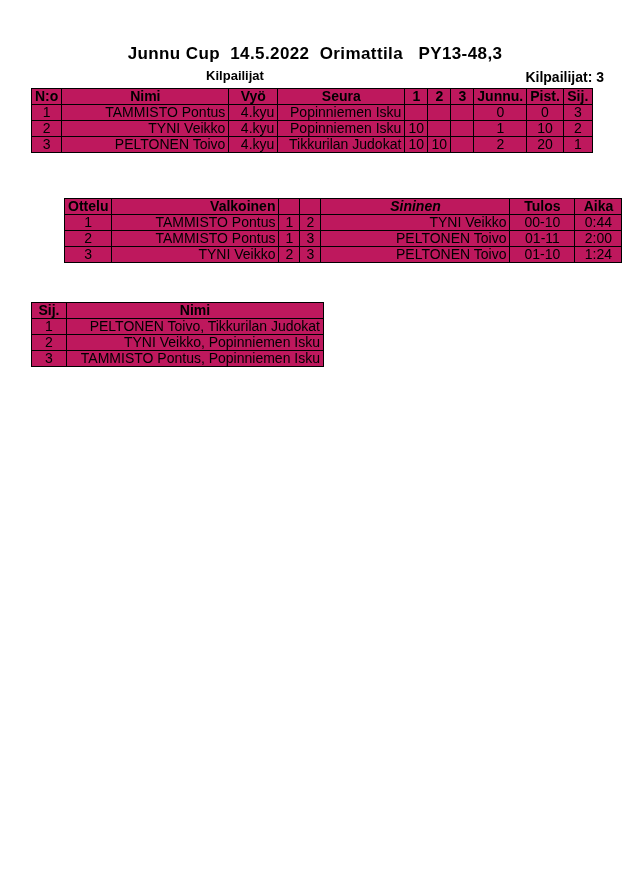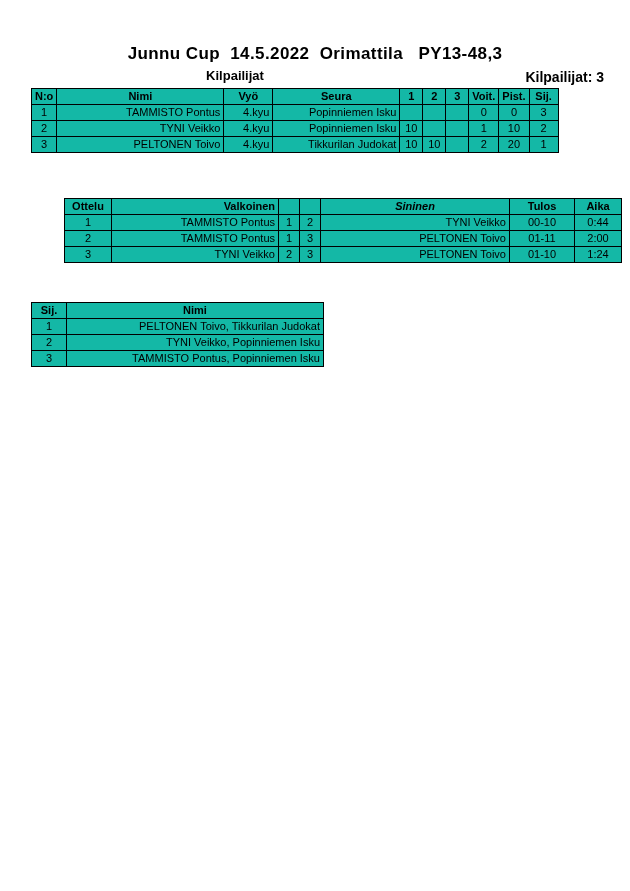--- a/index.html
+++ b/index.html
@@ -64,22 +64,22 @@
     top: 296px;
     left: 31px;
     width: 285px;
     margin-top: 38px;
   }
 
   
   table.grid {
     position: absolute;
     border-collapse: collapse;
-    font-size: 11px;
-    background: #14b8a6;
+    font-size: 14px;
+    background: #be185d;
   }
   table.grid th,
   table.grid td {
     border: 1px solid #000000;
     padding: 0 3px;
     height: 15px;
     line-height: 15px;
     font-weight: normal;
     white-space: nowrap;
     overflow: hidden;
@@ -138,21 +138,21 @@
   <table class="grid" id="table-competitors">
     <thead>
       <tr>
         <th class="col-no">N:o</th>
         <th class="col-name">Nimi</th>
         <th class="col-belt">Vyö</th>
         <th class="col-club">Seura</th>
         <th class="col-round">1</th>
         <th class="col-round">2</th>
         <th class="col-round">3</th>
-        <th class="col-stat">Voit.</th>
+        <th class="col-stat">Junnu.</th>
         <th class="col-stat">Pist.</th>
         <th class="col-stat">Sij.</th>
       </tr>
     </thead>
     <tbody>
       <tr>
         <td class="c">1</td>
         <td class="l">TAMMISTO Pontus</td>
         <td class="l">4.kyu</td>
         <td class="l">Popinniemen Isku</td>

